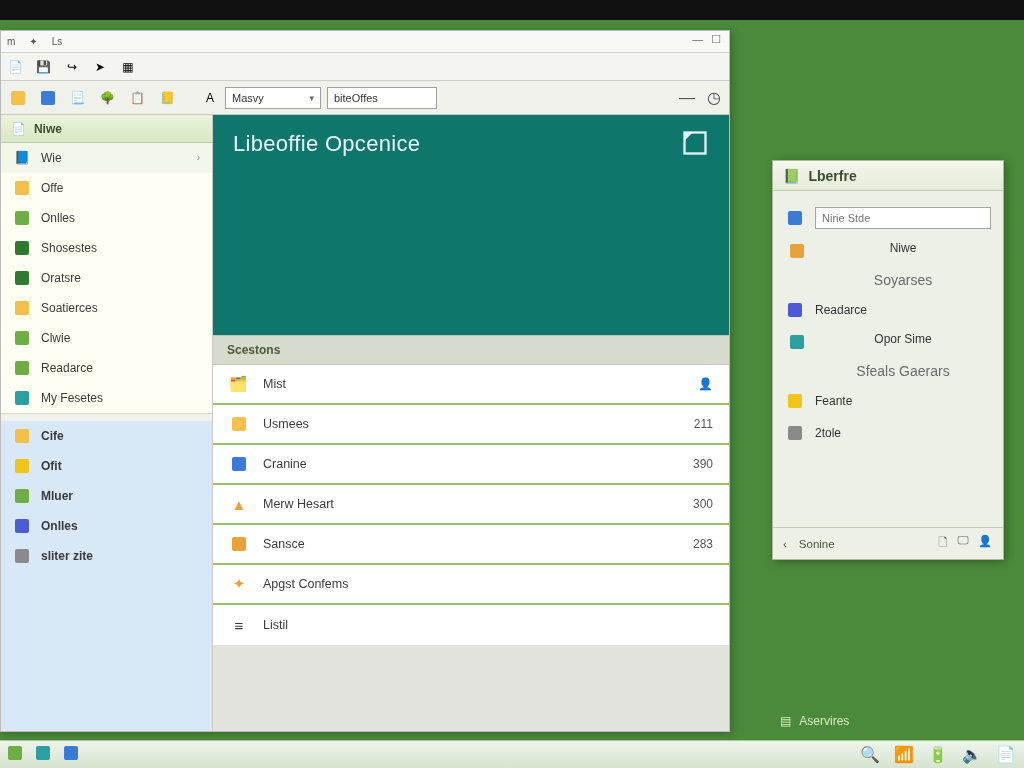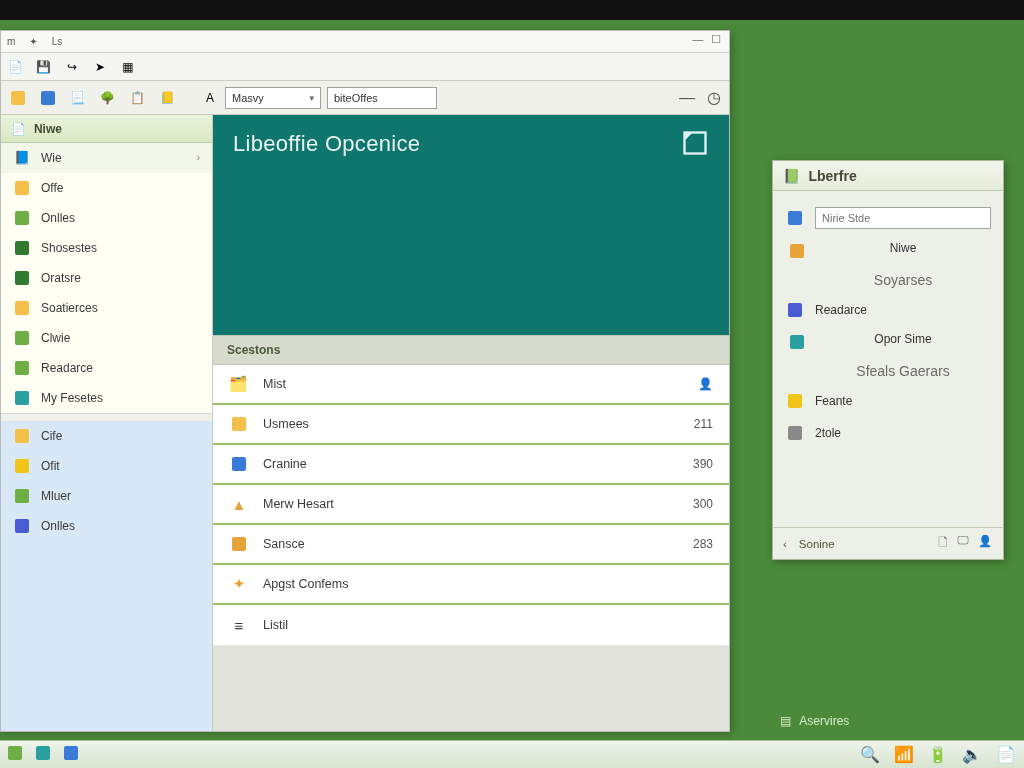--- a/index.html
+++ b/index.html
@@ -29,21 +29,21 @@
 .main-body { display:flex; height:calc(100% - 84px); }
 
 .sidebar { width:212px; background:#f5f6f1; border-right:1px solid #c9cbc2; display:flex; flex-direction:column; font-size:12px; }
 .side-head { height:28px; background:linear-gradient(#eaf3da,#d9e8c4); border-bottom:1px solid #bfcca9; display:flex; align-items:center; gap:8px; padding:0 10px; font-weight:600; color:#414d33; }
 .side-item { height:30px; display:flex; align-items:center; gap:10px; padding:0 12px; color:#3a3a3a; border-bottom:1px solid rgba(0,0,0,0); cursor:default; }
 .side-item .si-ico { width:18px; height:18px; display:flex; align-items:center; justify-content:center; font-size:13px; }
 .side-item .si-extra { margin-left:auto; color:#888; font-size:10px; }
 .side-group1 { background:#fffef2; }
 .side-sel { background:#f3f7ea; }
 .side-divider { height:8px; border-top:1px solid #d3d7cb; background:#eff1ea; }
-.side-group2 { background:#d9e8f7; flex:1; }
+.side-group2 { background:#d9e8f7; flex:1;font-weight:bold; }
 
 .content { flex:1; background:#e3e3dd; display:flex; flex-direction:column; }
 .hero { height:220px; background:#0f766e; color:#e8f4f4; padding:16px 20px; position:relative; }
 .hero-title { font-size:22px; font-weight:400; letter-spacing:.3px; }
 .hero-logo { position:absolute; top:14px; right:20px; width:28px; height:28px; }
 
 .section-head { height:30px; background:#d7dbce; border-top:1px solid #c2c7b6; border-bottom:1px solid #c2c7b6; display:flex; align-items:center; padding:0 14px; font-size:12px; color:#4b5a3b; font-weight:600; }
 
 .list { background:#fff; }
 .list-row { height:40px; border-bottom:2px solid #9cbf6a; display:flex; align-items:center; padding:0 16px; font-size:12.5px; color:#3a3a3a; gap:14px; }
@@ -210,20 +210,26 @@
               <span class="sq c-green"></span>
             </span>
             <span>Mluer</span>
           </div>
         <div class="side-item">
             <span class="si-ico">
               <span class="sq c-purple"></span>
             </span>
             <span>Onlles</span>
           </div>
+        <div class="side-item">
+            <span class="si-ico">
+              <span class="sq c-grey"></span>
+            </span>
+            <span>sliter zite</span>
+          </div>
       </div>
     </div>
 
     <div class="content">
       <div class="hero">
         <div class="hero-title">Libeoffie Opcenice</div>
         <svg class="hero-logo" viewBox="0 0 24 24">
             <rect x="3" y="3" width="18" height="18" fill="none" stroke="#dff4f4" stroke-width="2"></rect>
             <path d="M3 3 L10 3 L3 10 Z" fill="#dff4f4"></path>
           </svg>

